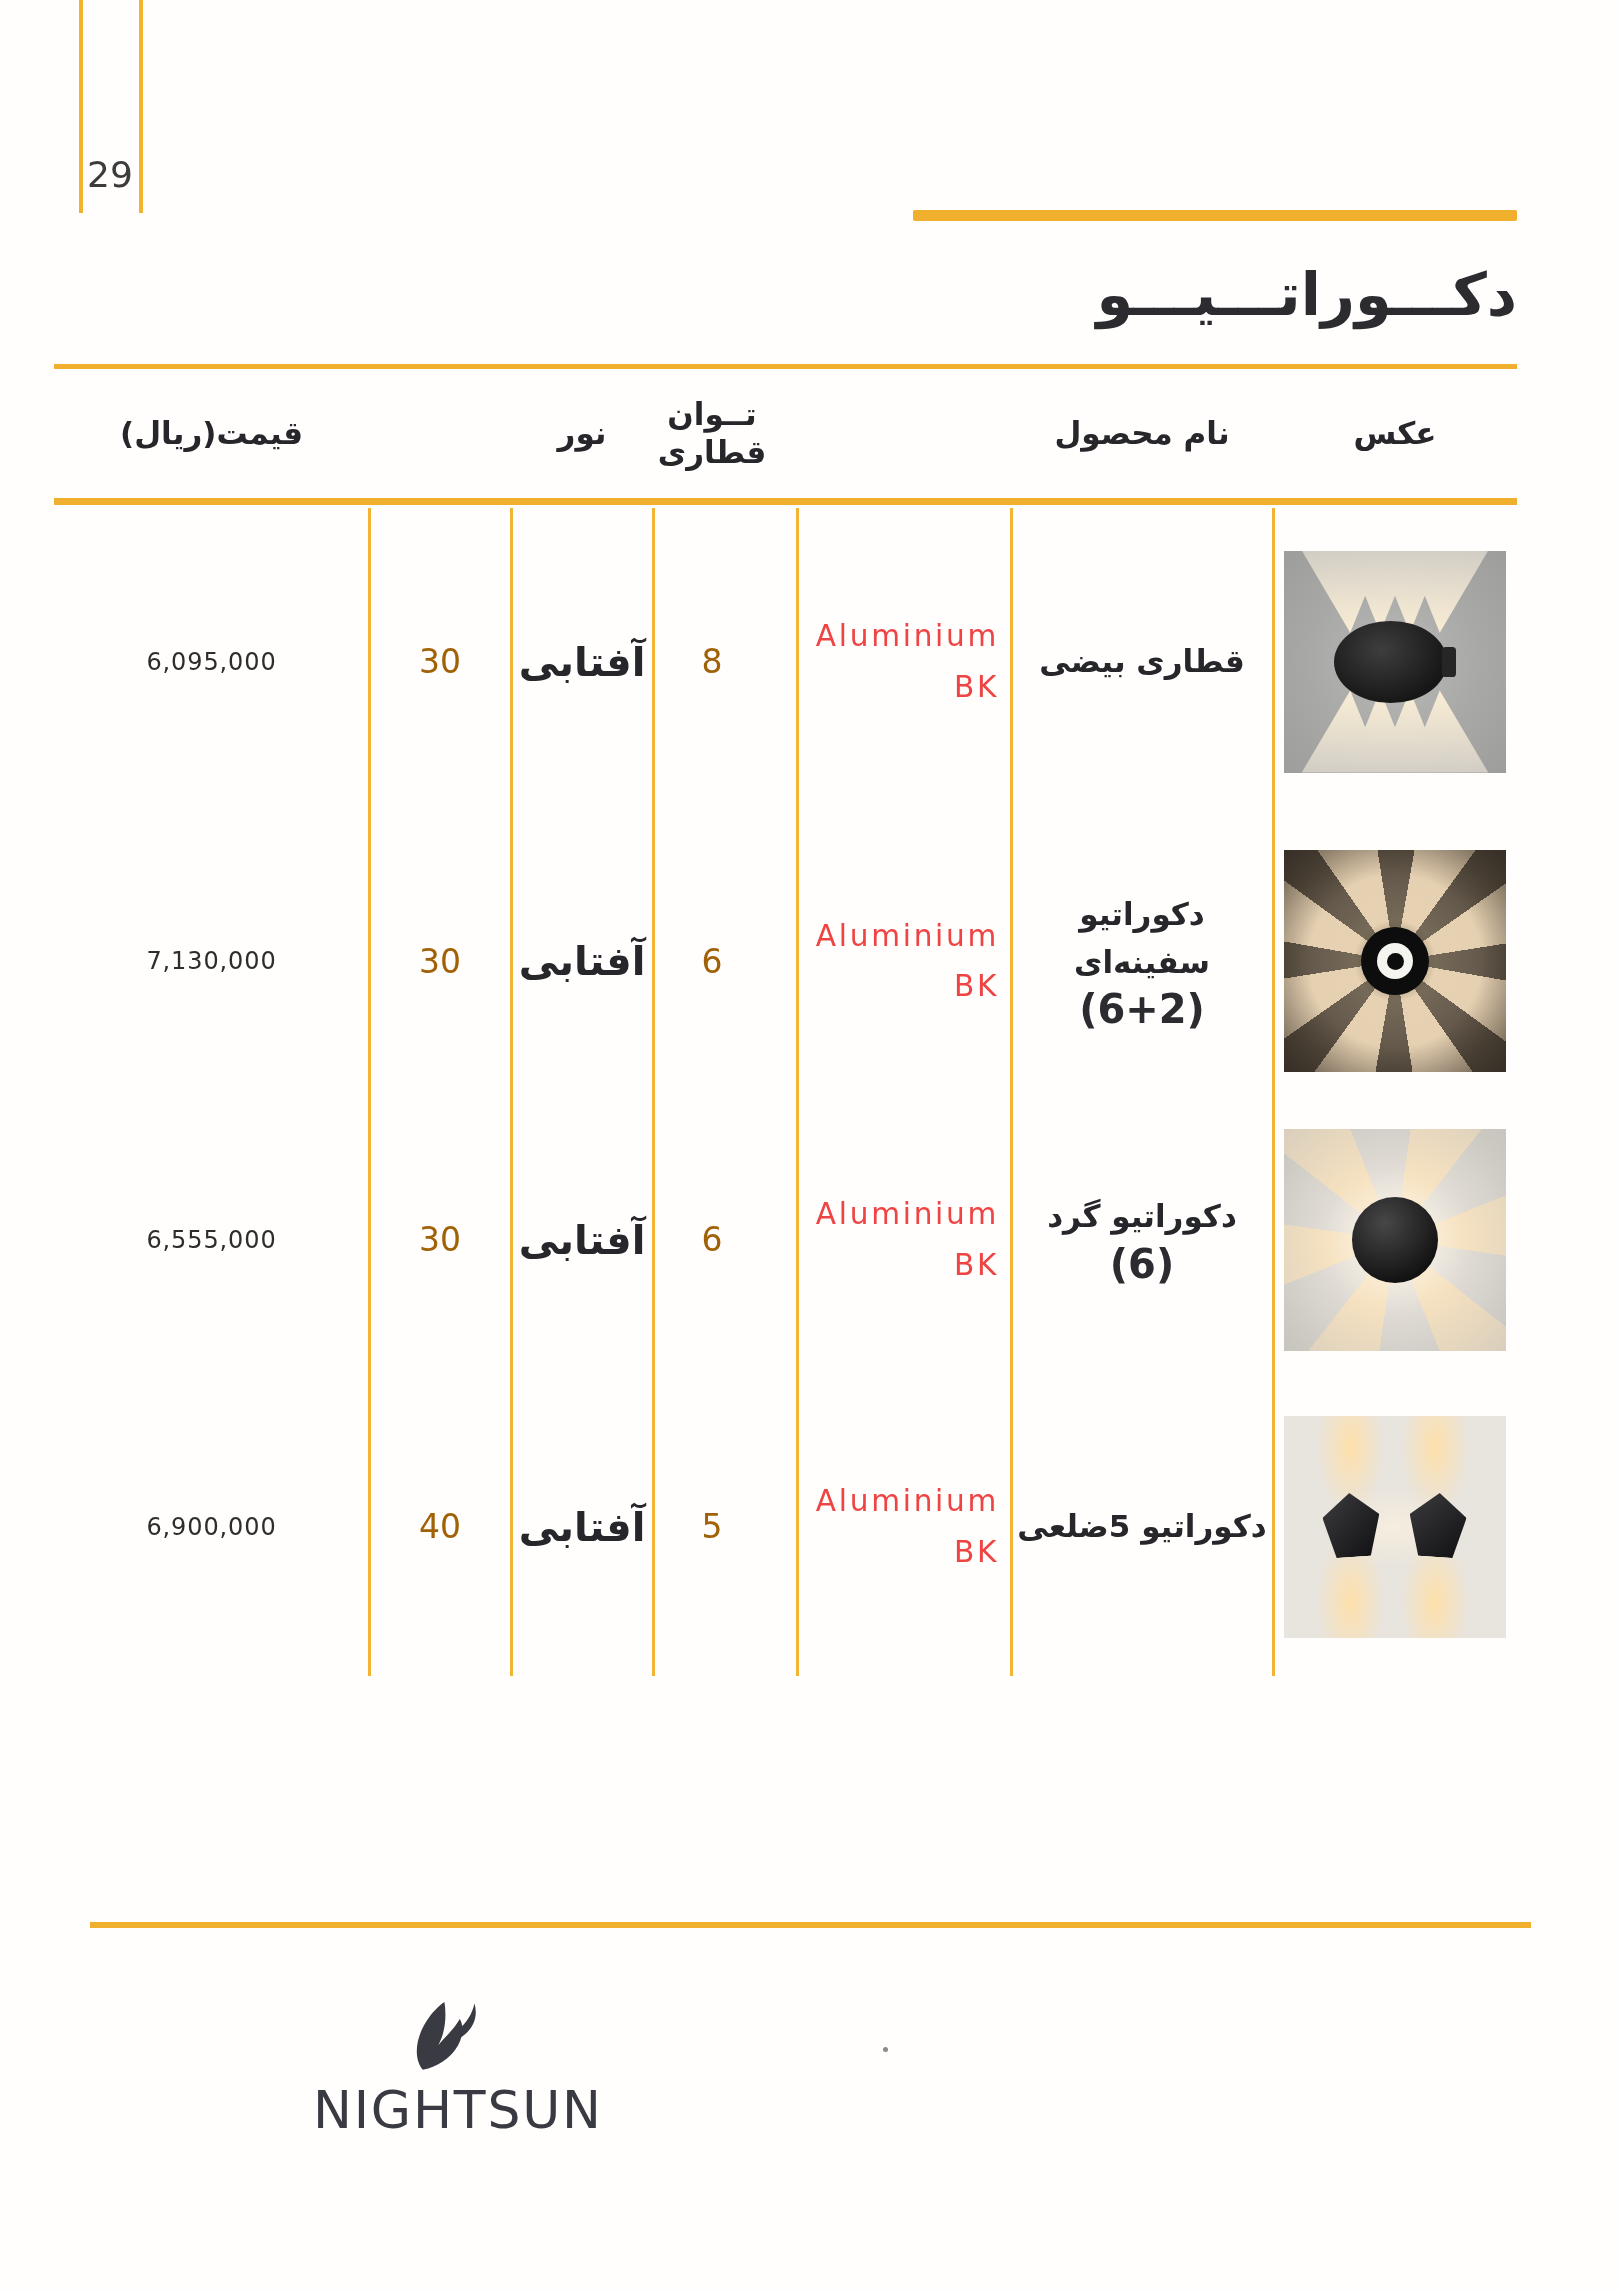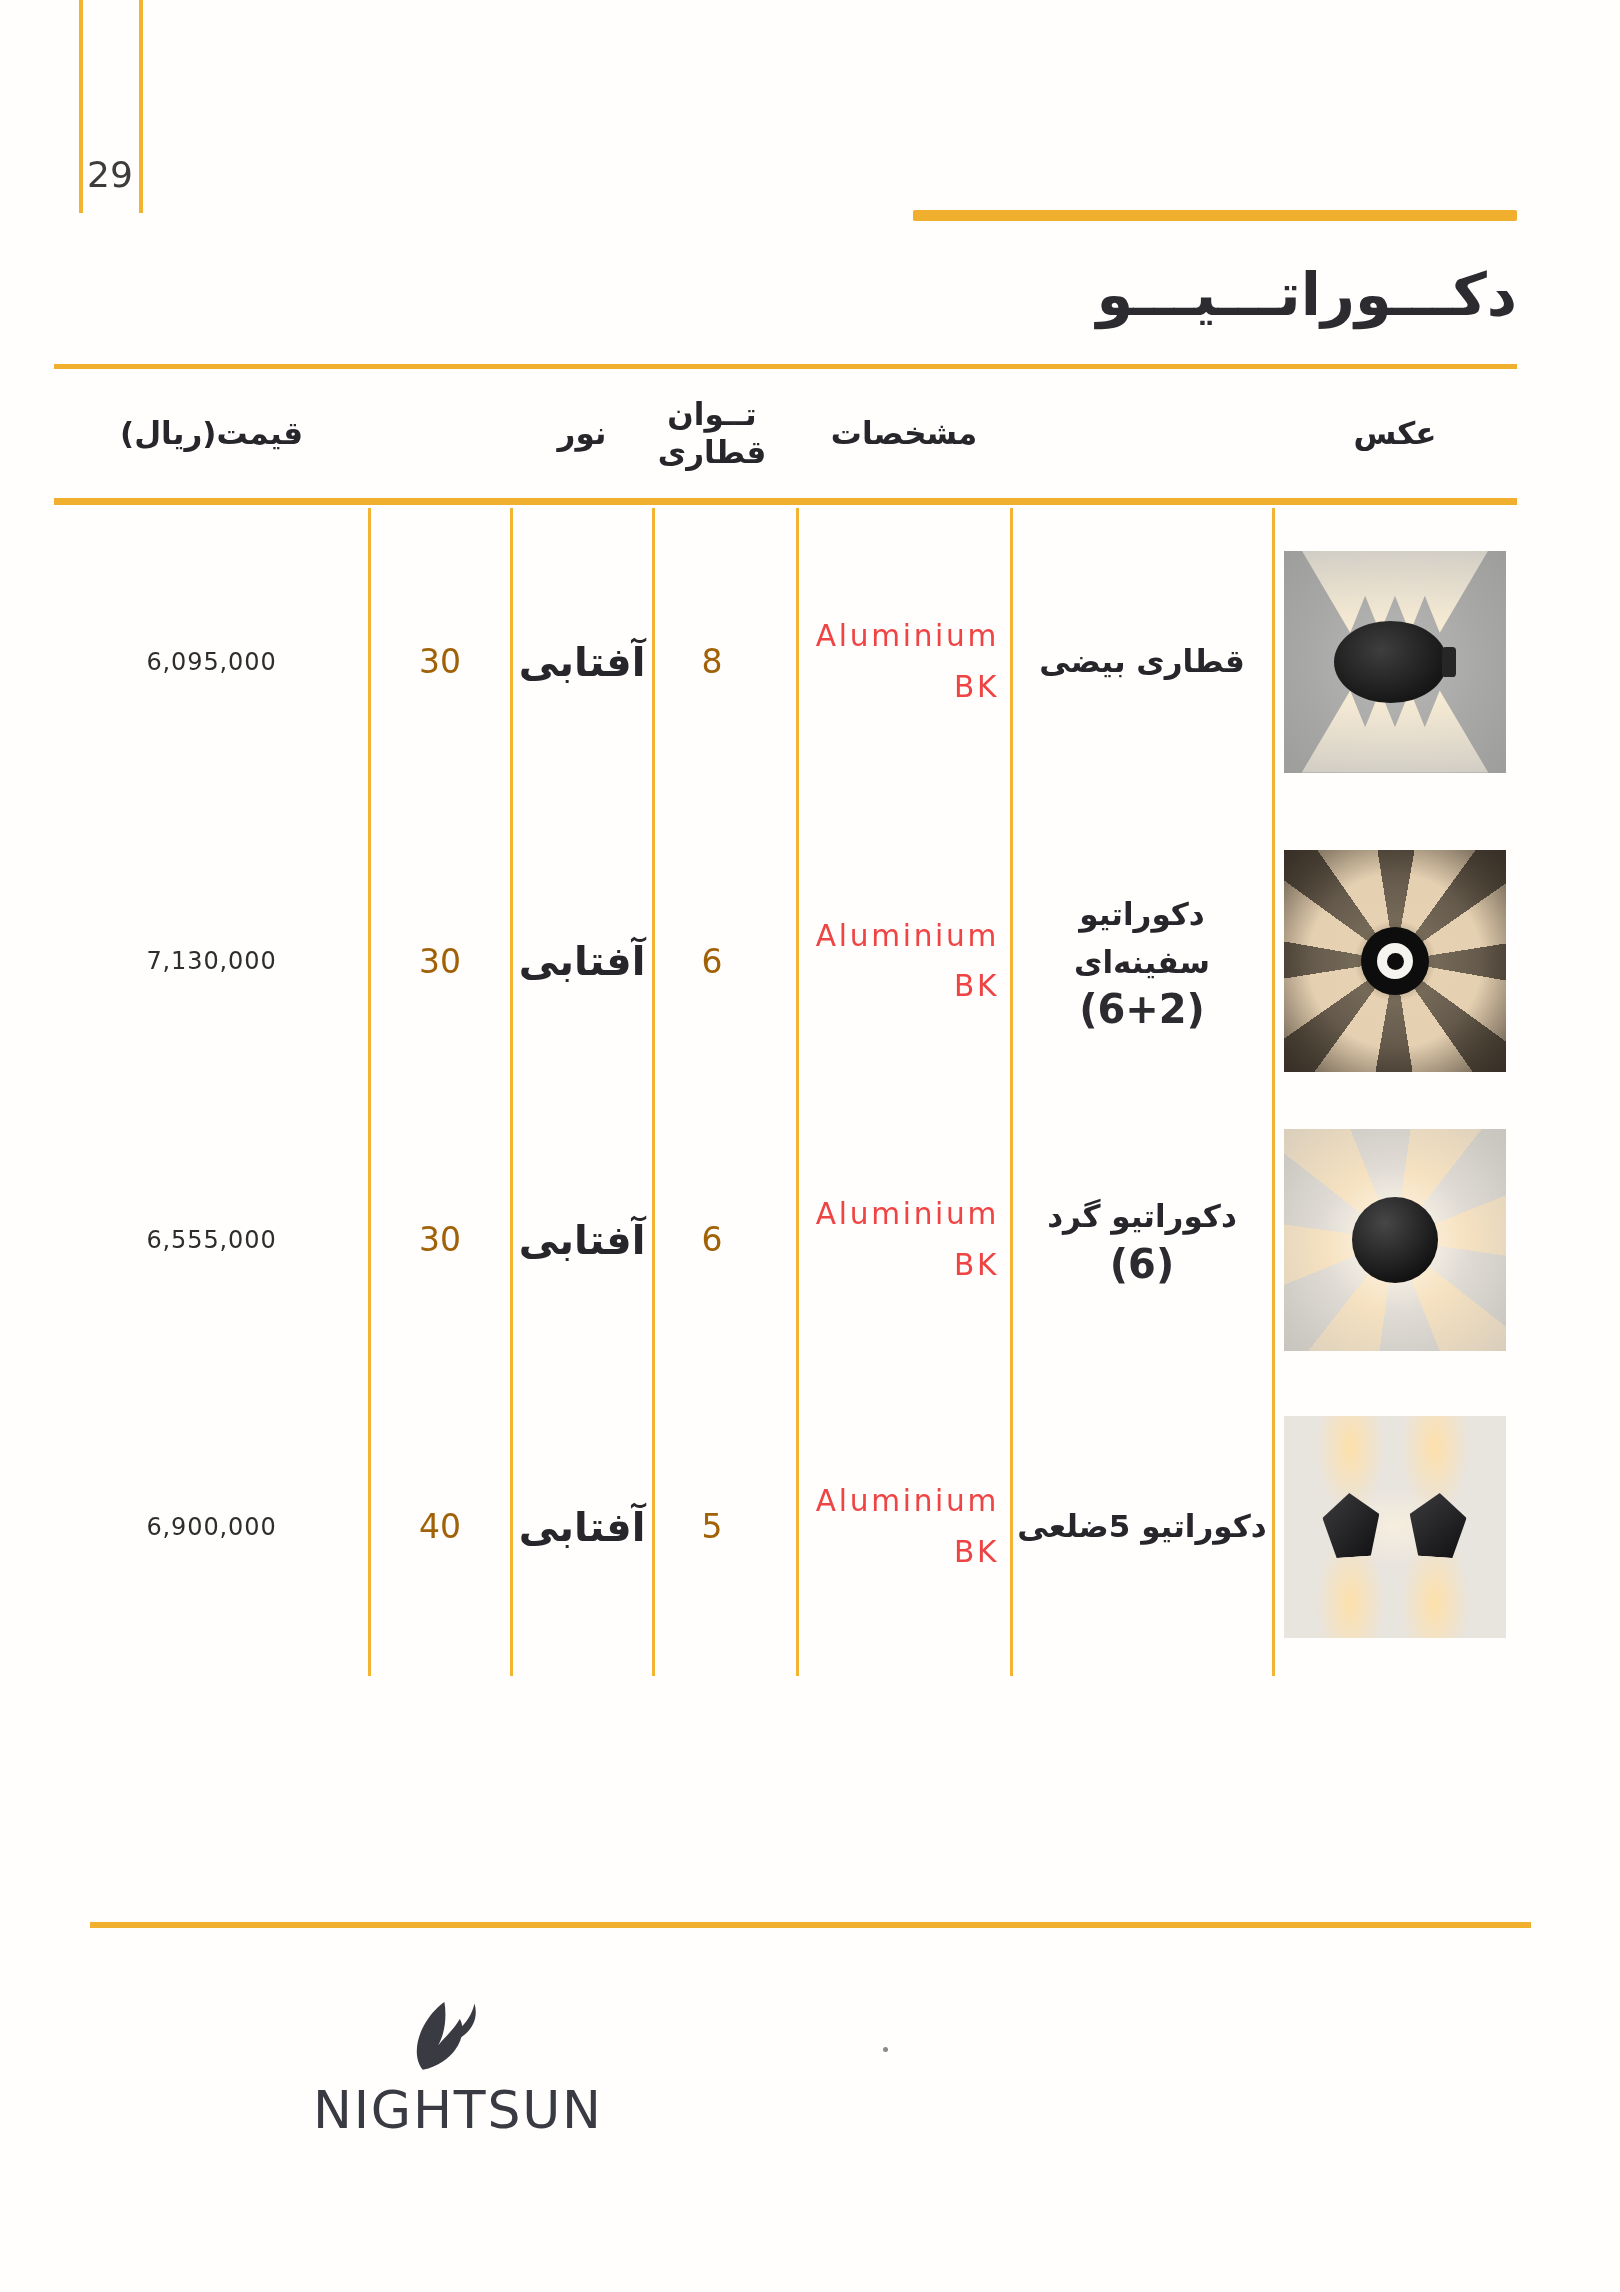--- a/index.html
+++ b/index.html
@@ -132,21 +132,21 @@
   <div class="hline h1"></div>
   <div class="hline h2"></div>
 
   <div class="thead">
     <div class="cell c1 th">قیمت(ریال)</div>
     <div class="cell c3 th">نور</div>
     <div class="cell c4 th">
       <span>تــوان</span>
       <span>قطاری</span>
     </div>
-    <div class="cell c5 th">مشخصات</div>
+    <div class="cell c6 th">نام محصول</div>
     <div class="cell c7 th">عکس</div>
   </div>
 
   <div class="tbody">
     <div class="vline vl1"></div>
     <div class="vline vl2"></div>
     <div class="vline vl3"></div>
     <div class="vline vl4"></div>
     <div class="vline vl5"></div>
     <div class="vline vl6"></div>

